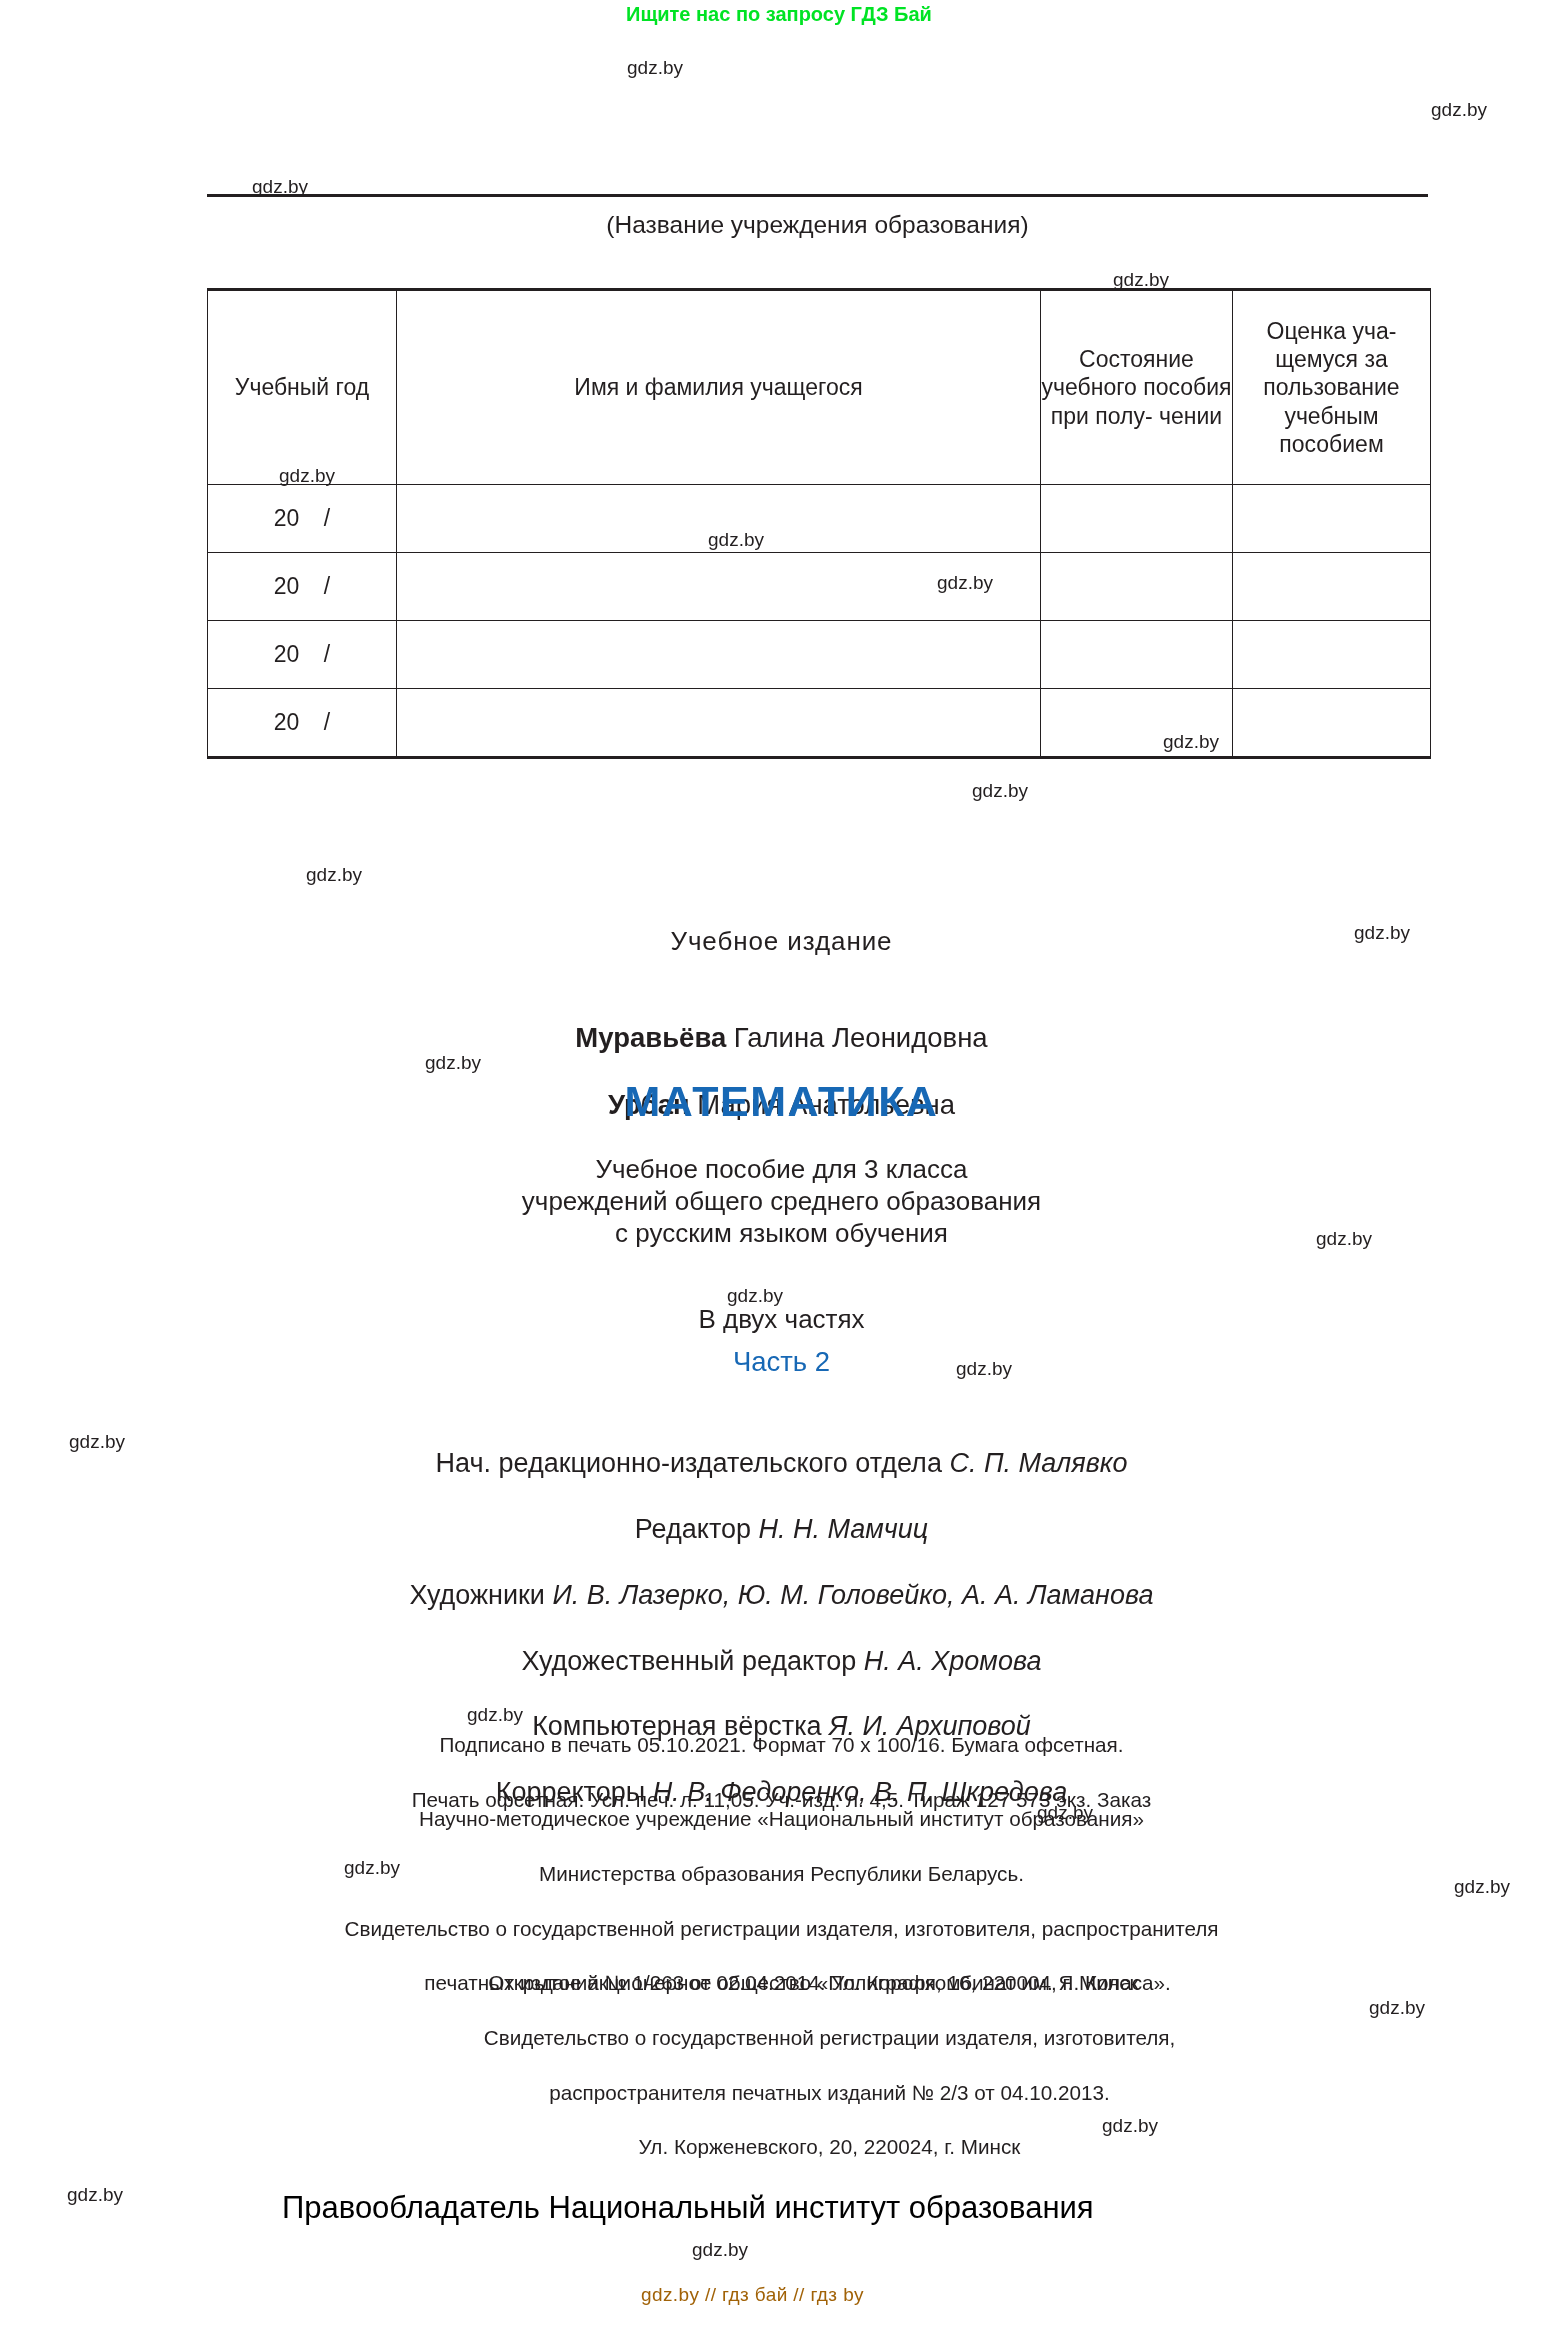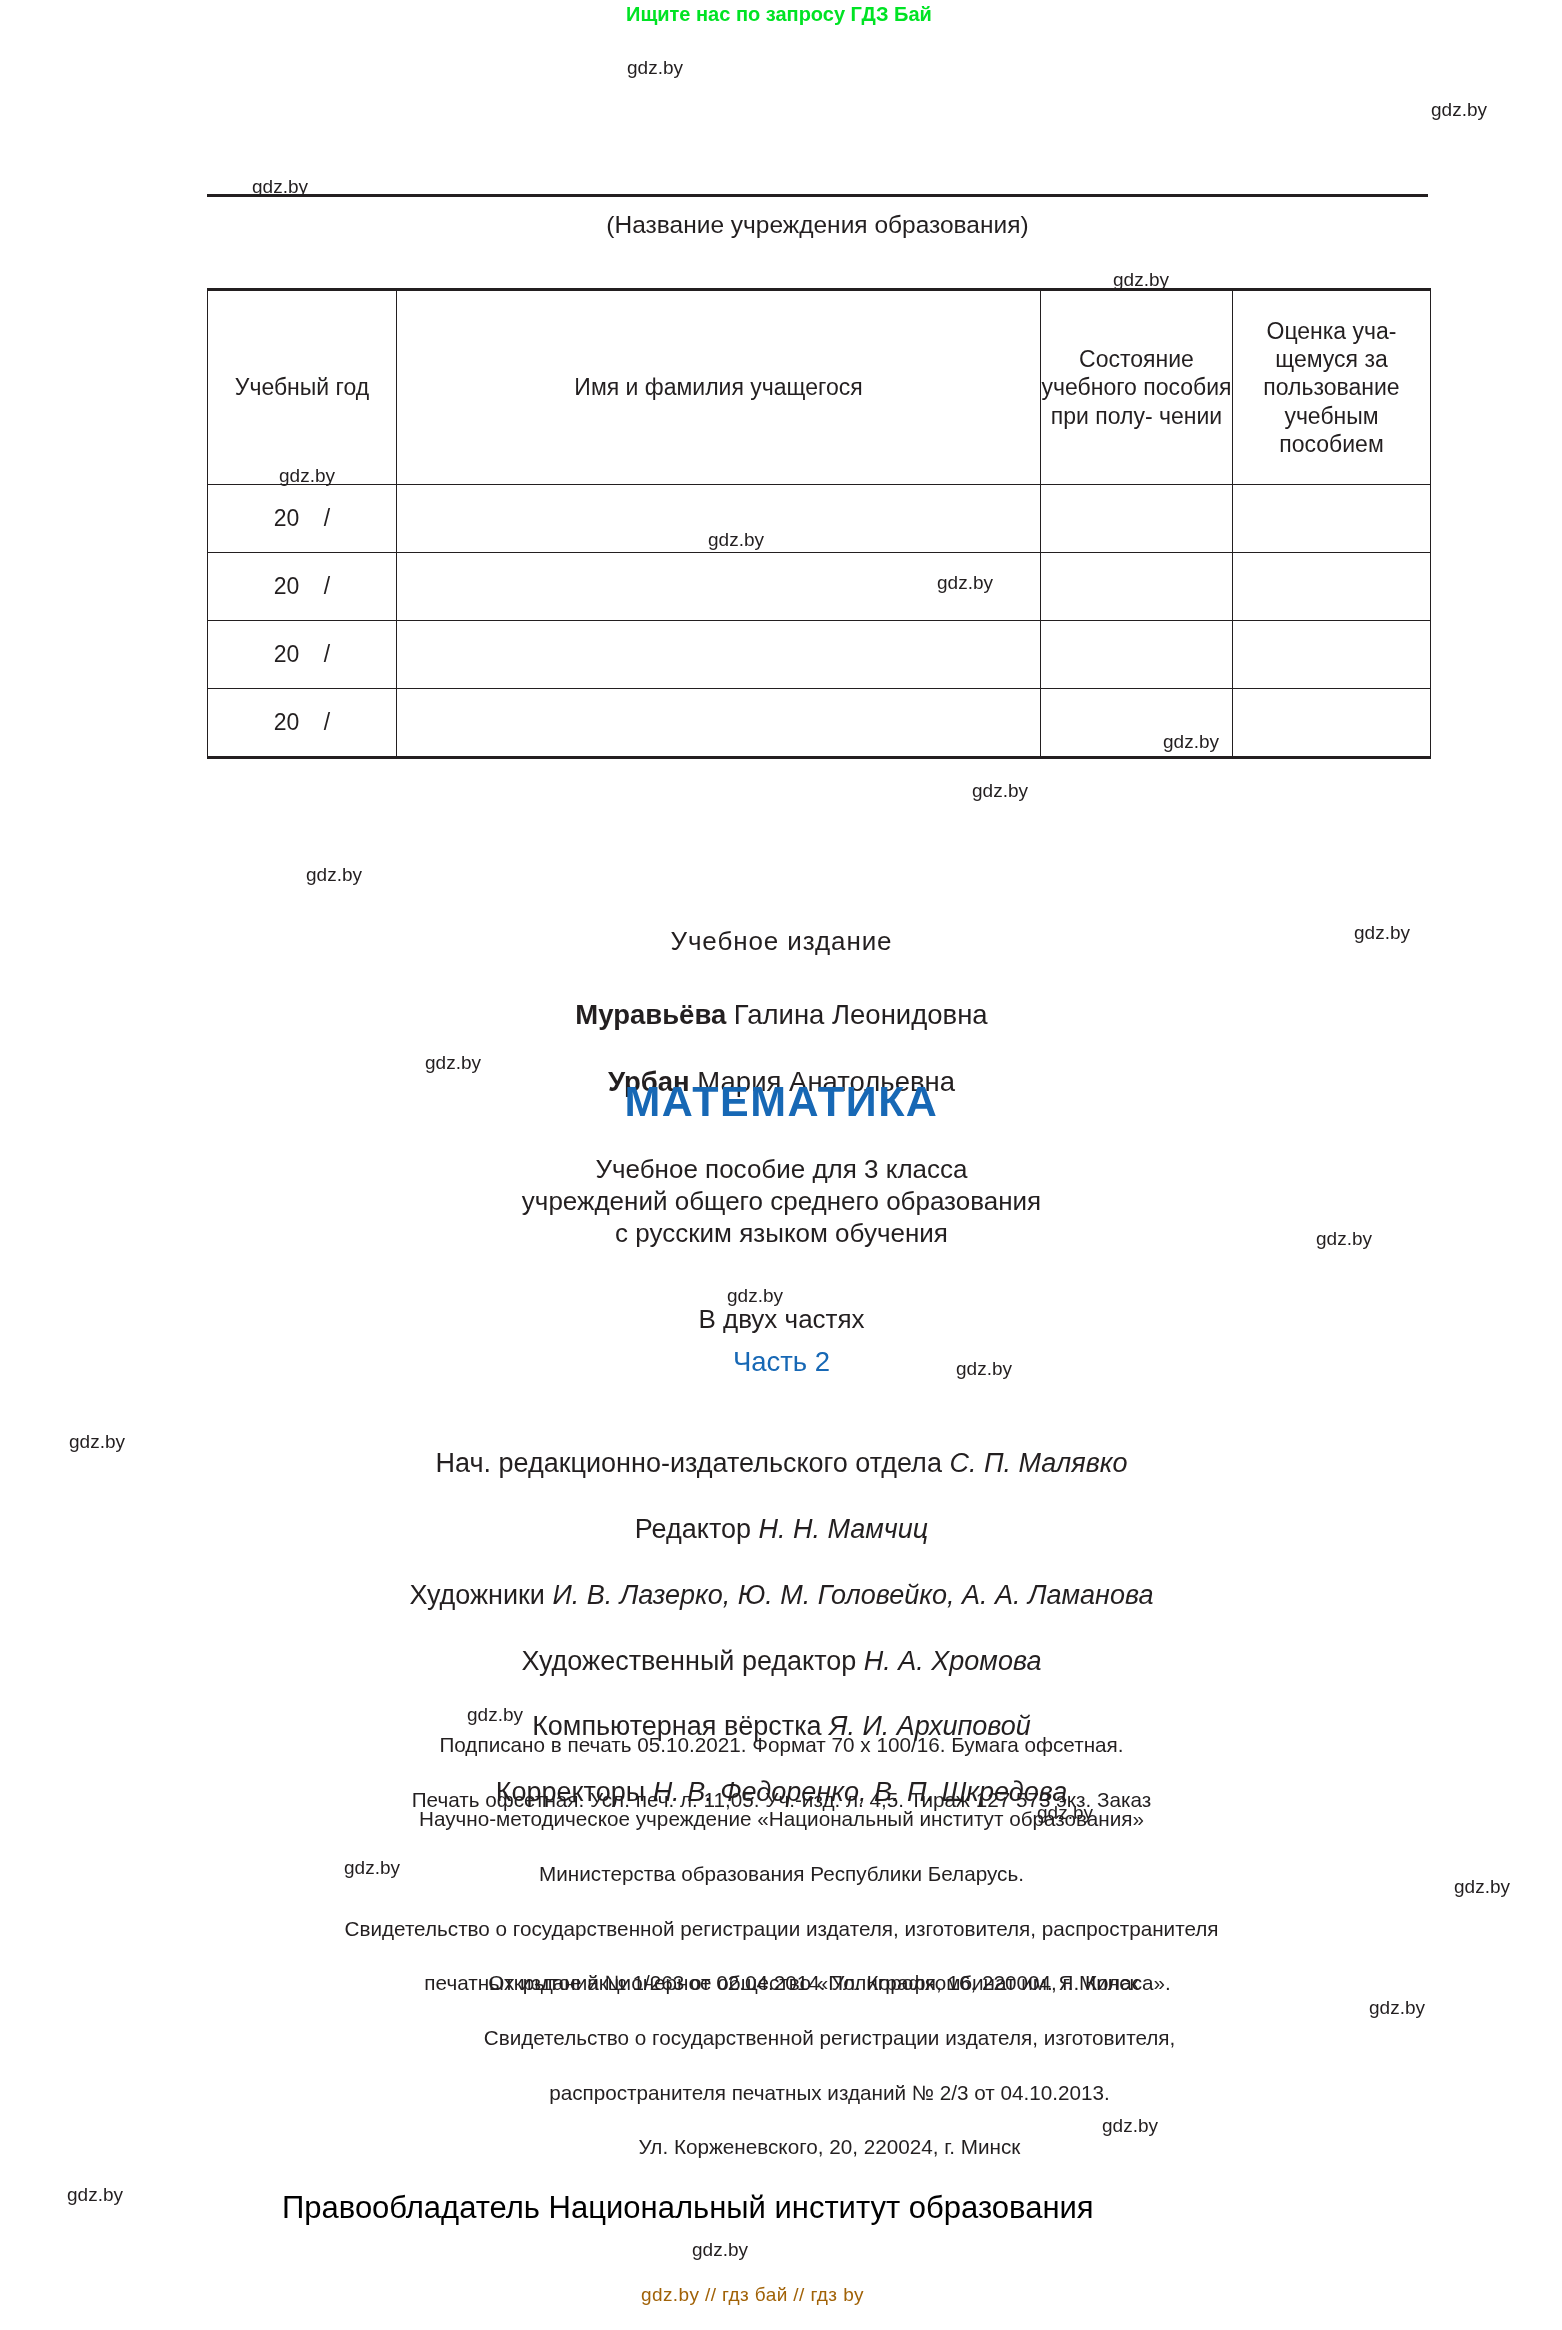--- a/index.html
+++ b/index.html
@@ -176,21 +176,21 @@
         <td class="year-cell"><span>20</span><span class="slash">/</span></td>
         <td></td>
         <td></td>
         <td></td>
       </tr>
     </tbody>
   </table>
 
   <div class="blk t-edition" style="top:918px;margin-top:8px;">Учебное  издание</div>
 
-  <div class="blk t-authors" style="top:964px;">
+  <div class="blk t-authors" style="top:987px;">
     <div><b>Муравьёва</b><span> Галина Леонидовна</span></div>
     <div><b>Урбан</b><span> Мария Анатольевна</span></div>
   </div>
 
   <div class="blk t-subject" style="top:1077px;">МАТЕМАТИКА</div>
 
   <div class="blk t-desc" style="top:1154px;">Учебное  пособие  для  3  класса
 учреждений  общего  среднего  образования
 с  русским  языком  обучения</div>
 

